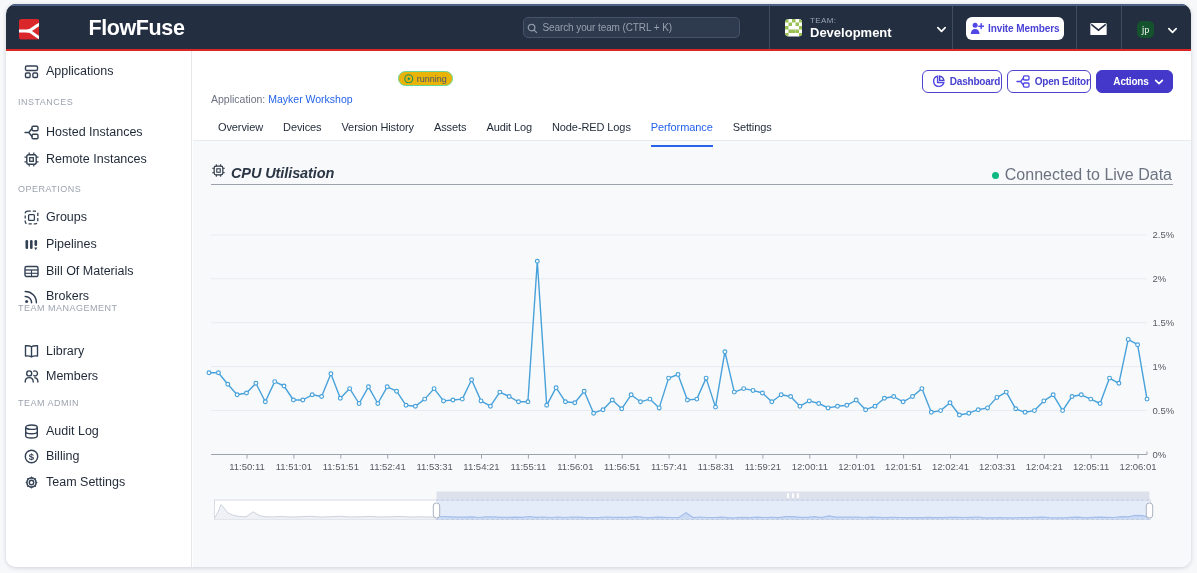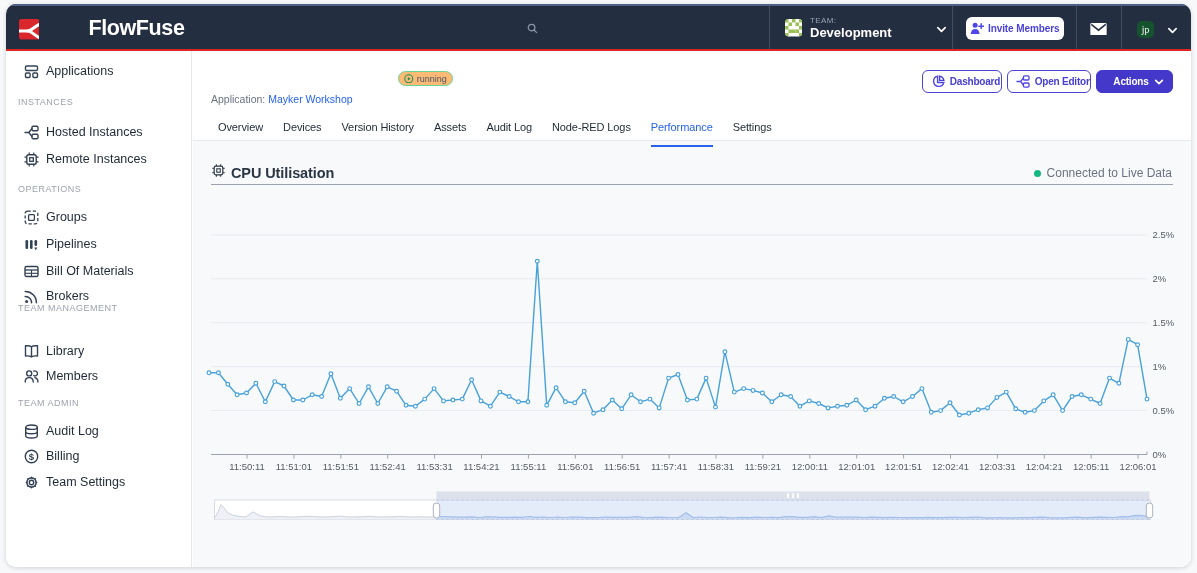--- a/index.html
+++ b/index.html
@@ -11,40 +11,41 @@
 .search { position:absolute; left:517px; top:11px; width:217px; height:21px; background:#2e3a4e; border:1px solid #47536b; border-radius:5px; color:#97a1af; font-size:10px; line-height:19.5px; padding-left:18.5px; letter-spacing:-0.1px; }
 .teamlbl { position:absolute; left:804px; top:10px; color:#9aa3b0; font-size:8px; letter-spacing:0.4px; }
 .teamname { position:absolute; left:804px; top:19px; color:#fff; font-size:13px; font-weight:bold; }
 
 .side { position:absolute; left:0; top:47px; width:186px; bottom:0; background:#fff; border-right:1px solid #e5e7eb; }
 .sitem { position:absolute; left:18px; height:16px; display:flex; gap:7px; font-size:12.5px; color:#1f2937; white-space:nowrap; }
 .slabel { position:absolute; left:12px; font-size:9px; color:#9ca3af; letter-spacing:0.5px; white-space:nowrap; }
 .graybg { position:absolute; left:187px; top:136px; right:0; bottom:0; background:#f8f9fb; border-top:1px solid #e8eaee; }
 .crumb { position:absolute; left:205px; top:66px; font-size:14px; font-weight:bold; color:#111827; white-space:nowrap; letter-spacing:-0.4px; }
 .crumb a { color:#2563eb; text-decoration:none; }
-.pill { position:absolute; left:392px; top:67px; width:55px; height:15px; border-radius:8px; background:#fdba74; border:1px solid #67d695; display:flex; align-items:center; justify-content:center; gap:3px; font-size:9px; color:#47566b; }
+.pill { position:absolute; left:392px; top:67px; width:55px; height:15px; border-radius:8px; background:#eab308; border:1px solid #67d695; display:flex; align-items:center; justify-content:center; gap:3px; font-size:9px; color:#47566b; }
 .appline { position:absolute; left:205px; top:89px; font-size:10.5px; color:#6b7280; }
 .appline a { color:#2563eb; text-decoration:none; }
 .btn { position:absolute; top:66px; height:23px; border:1.2px solid #4d44ce; border-radius:6px; background:#fff; color:#4840cf; font-size:10px; font-weight:bold; display:flex; align-items:center; justify-content:center; gap:5px; white-space:nowrap; letter-spacing:-0.2px;padding-left:8px; }
 .tabs { position:absolute; left:212px; top:116.5px; display:flex; gap:20px; font-size:11px; color:#1f2937; letter-spacing:-0.1px; white-space:nowrap; }
 .tabs .t { padding-bottom:12px; }
 .tabs .act { color:#2563eb; border-bottom:2px solid #2563eb; }
-.cputitle { position:absolute; left:225px; top:161px; font-size:14.5px; font-weight:bold; color:#2b3645; letter-spacing:-0.1px; }
-.live { position:absolute; right:19px; top:162px; font-size:12px; color:#6b7280; display:flex; align-items:center; gap:6px; }
+.cputitle { position:absolute; left:225px; top:161px; font-size:14.5px; font-weight:bold; color:#2b3645; letter-spacing:-0.1px;font-style:italic; }
+.live { position:absolute; right:19px; top:162px; font-size:16px; color:#6b7280; display:flex; align-items:center; gap:6px; }
 .hr1 { position:absolute; left:204.5px; top:179.5px; width:962px; height:1px; background:#9ca3af; }
 </style></head><body>
 <div class="card">
 
   <div class="hdr">
     <svg class="abs" style="left:12.6px;top:13px" width="20.6" height="20.6" viewBox="0 0 21 21">
       <rect x="0" y="0" width="21" height="21" rx="2.6" fill="#d9272c"></rect>
       <path d="M-0.5,12.2 L8.8,12.2 C10.8,12.2 11.7,11.6 13.1,10.5 C14.9,9.1 17.6,7.0 21.2,5.1" fill="none" stroke="#fff" stroke-width="3.1" stroke-linecap="round"></path>
       <path d="M8.8,12.2 C10.8,12.2 11.7,12.8 13.1,13.9 C14.9,15.3 17.6,17.4 21.2,19.3" fill="none" stroke="#fff" stroke-width="3.1" stroke-linecap="round"></path>
     </svg>
     <div class="logo-txt">FlowFuse</div>
+    <div class="search">Search your team (CTRL + K)</div>
     <svg class="abs" style="left:521px;top:16.5px" width="11" height="11" viewBox="0 0 12 12">
         <circle cx="5" cy="5" r="3.6" fill="none" stroke="#8e99a8" stroke-width="1.4"></circle>
         <line x1="7.8" y1="7.8" x2="10.8" y2="10.8" stroke="#8e99a8" stroke-width="1.4"></line>
       </svg>
     <div class="vdiv" style="left:763px"></div>
 
     <svg class="abs" style="left:778.5px;top:13px" width="17.5" height="17.5" viewBox="0 0 20 20">
       <defs>
           <clipPath id="avc">
             <rect width="20" height="20" rx="4.5"></rect>

